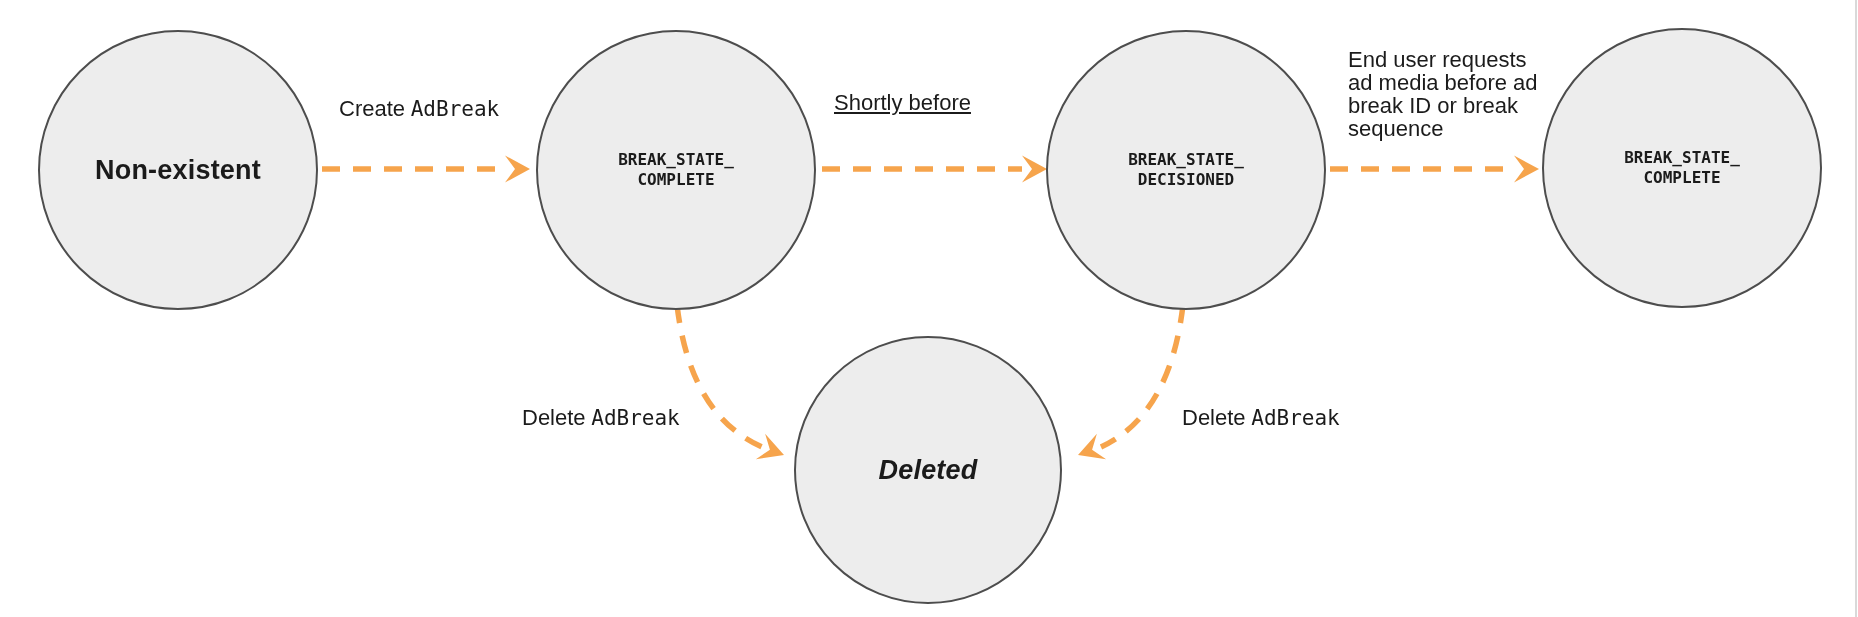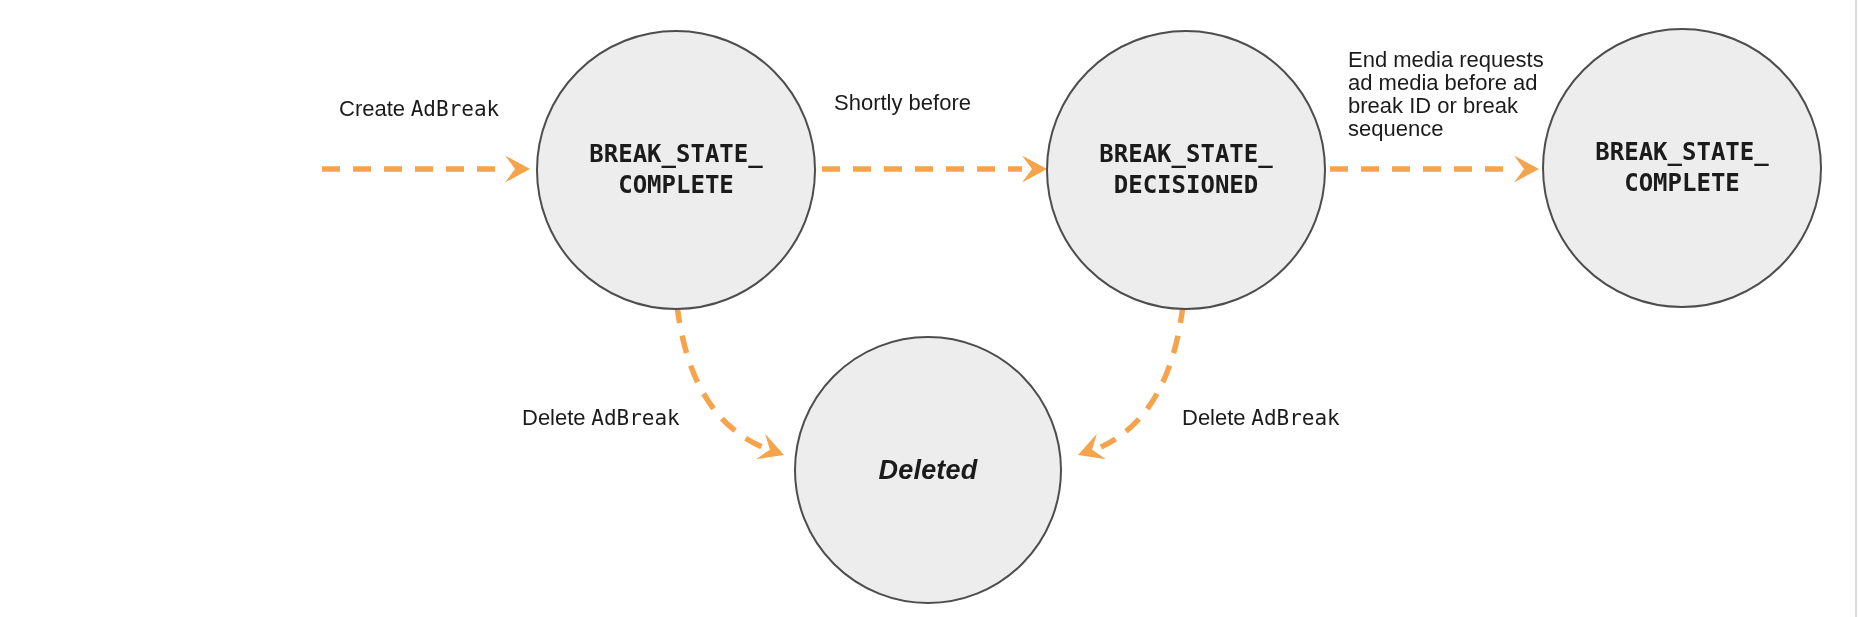--- a/index.html
+++ b/index.html
@@ -20,21 +20,21 @@
   .arrowhead{fill:var(--arrow-color);stroke:none;}
   .state{
     position:absolute;border-radius:50%;
     background:var(--node-fill);border:2px solid var(--node-stroke);
     display:flex;align-items:center;justify-content:center;
     text-align:center;box-sizing:border-box;
   }
   .state-name{font-weight:bold;font-size:27px;letter-spacing:.2px;}
   .state-code{
     font-family:"DejaVu Sans Mono",monospace;font-weight:bold;
-    font-size:24px;line-height:1.28;white-space:pre;
+    font-size:16px;line-height:1.28;white-space:pre;
   }
   .tlabel{position:absolute;font-size:22px;line-height:24px;white-space:nowrap;}
   .tlabel .code{font-family:"DejaVu Sans Mono",monospace;font-size:21px;}
   .sp{margin-left:.27em;}
   .multiline{line-height:23px;}
   .edge-rule{position:absolute;top:0;bottom:0;right:1px;width:2px;background:var(--edge-rule);}
 </style>
 </head>
 <body>
 
@@ -49,20 +49,23 @@
     <path class="dash" d="M 677 305 Q 690 415 762 447"></path>
     <path class="dash" d="M 1183 305 Q 1170 415 1101 447"></path>
 
     <path class="arrowhead" d="M 0 0 L -25 -13.5 L -15 0 L -25 13.5 Z" transform="translate(530 169)"></path>
     <path class="arrowhead" d="M 0 0 L -25 -13.5 L -15 0 L -25 13.5 Z" transform="translate(1047 169)"></path>
     <path class="arrowhead" d="M 0 0 L -25 -13.5 L -15 0 L -25 13.5 Z" transform="translate(1539 169)"></path>
     <path class="arrowhead" d="M 0 0 L -25 -13.5 L -15 0 L -25 13.5 Z" transform="translate(784 455) rotate(20)"></path>
     <path class="arrowhead" d="M 0 0 L -25 -13.5 L -15 0 L -25 13.5 Z" transform="translate(1078 455) rotate(160)"></path>
   </svg>
 
+  <div class="state" style="left:38px;top:30px;width:280px;height:280px;">
+    <span class="state-name">Non-existent</span>
+  </div>
 
   <div class="state" style="left:536px;top:30px;width:280px;height:280px;">
     <span class="state-code"><span>BREAK_STATE_</span><br><span>COMPLETE</span></span>
   </div>
 
   <div class="state" style="left:1046px;top:30px;width:280px;height:280px;">
     <span class="state-code"><span>BREAK_STATE_</span><br><span>DECISIONED</span></span>
   </div>
 
   <div class="state" style="left:1542px;top:28px;width:280px;height:280px;">
@@ -70,26 +73,26 @@
   </div>
 
   <div class="state" style="left:794px;top:336px;width:268px;height:268px;font-style:italic;">
     <span class="state-name">Deleted</span>
   </div>
 
   <div class="tlabel" style="left:339px;top:97px;">
     <span>Create</span><span class="code sp">AdBreak</span>
   </div>
 
-  <div class="tlabel" style="left:834px;top:90px;line-height:25px;">
+  <div class="tlabel" style="left:834px;top:90px;line-height:25px;text-decoration:underline;">
     <span>Shortly before</span><br>
   </div>
 
   <div class="tlabel multiline" style="left:1348px;top:48px;">
-    <span>End media requests</span><br>
+    <span>End user requests</span><br>
     <span>ad media before ad</span><br>
     <span>break ID or break</span><br>
     <span>sequence</span>
   </div>
 
   <div class="tlabel" style="left:522px;top:406px;">
     <span>Delete</span><span class="code sp">AdBreak</span>
   </div>
 
   <div class="tlabel" style="left:1182px;top:406px;">

